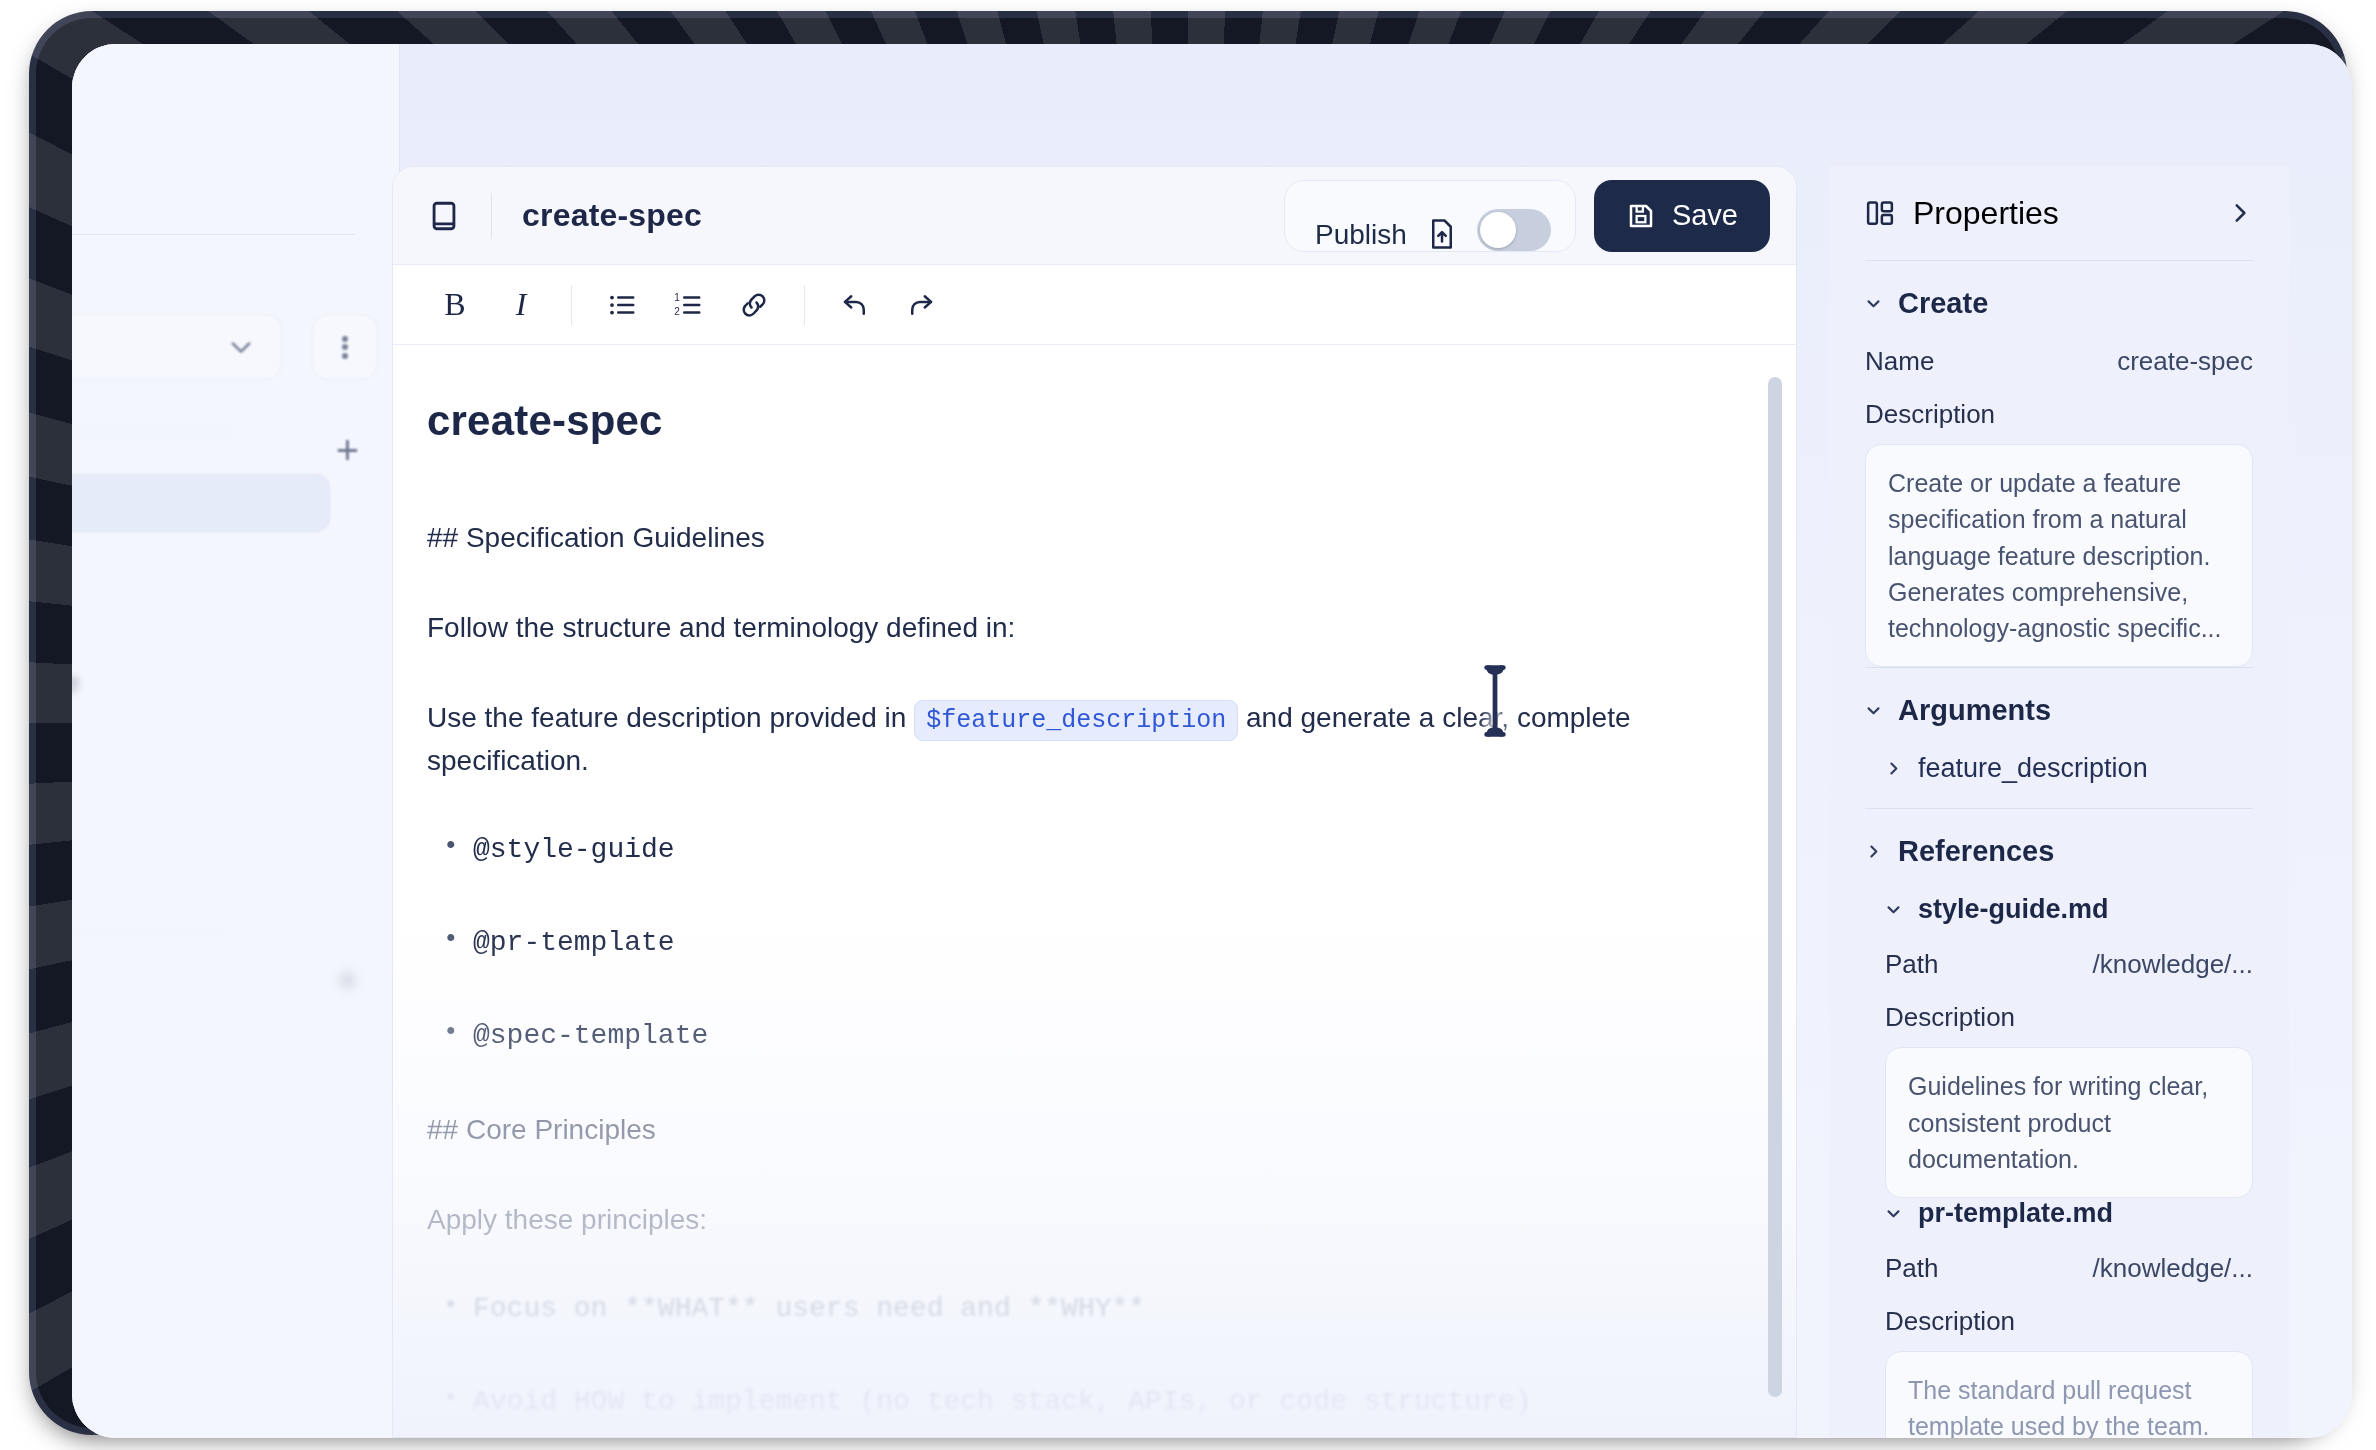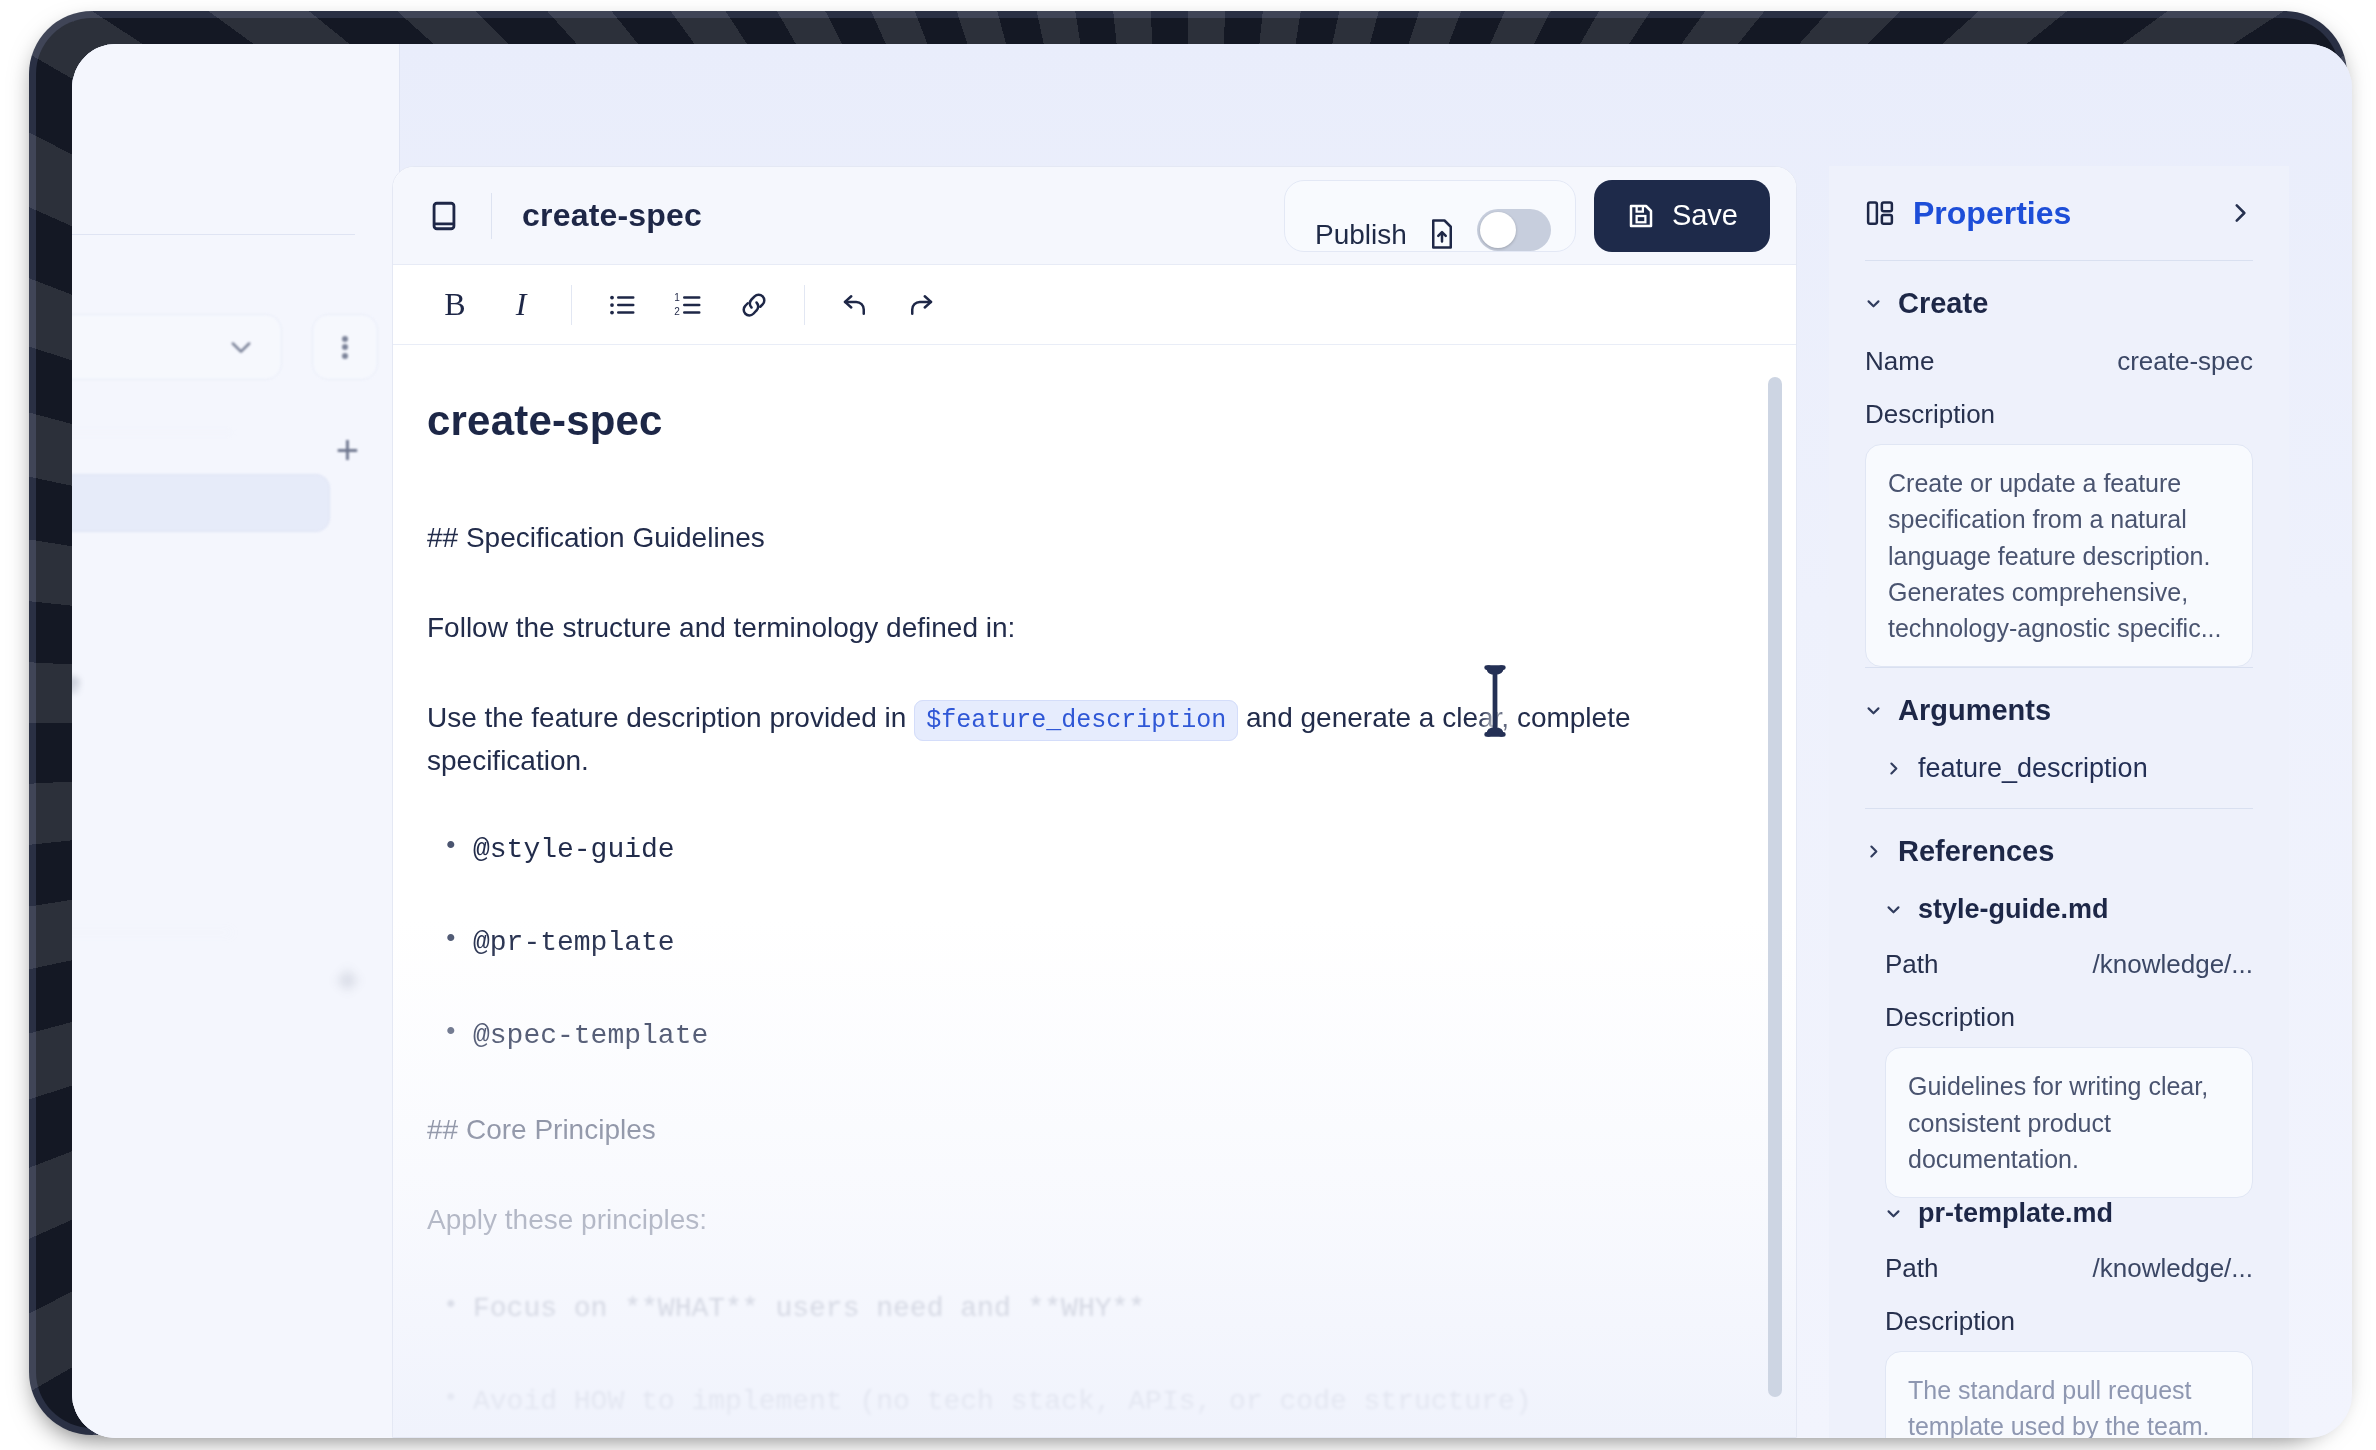--- a/index.html
+++ b/index.html
@@ -228,21 +228,21 @@
     left: 2017px; top: 122px;
     width: 460px; height: 1272px;
     background: #eef1fb;
     padding: 0 36px;
   }
   #props-head {
     display: flex; align-items: center; gap: 18px;
     height: 94px;
   }
   #props-icon { width: 30px; height: 30px; }
-  #props-title { font-size: 32px; font-weight: 700; color: #1d4ed8; }
+  #props-title { font-size: 32px; font-weight: 400; color: #000000; }
   #props-collapse { margin-left: auto; width: 26px; height: 26px; color: #26314f; }
   .props-rule { height: 1px; background: #d9e0f0; margin: 0 0 26px 0; }
 
   .sec-head {
     display: flex; align-items: center; gap: 16px;
     font-size: 29px; font-weight: 600; color: #1d2747;
     margin-bottom: 26px;
   }
   .chev { width: 17px; height: 17px; flex: none; color: #313d5e; }
   .chev.down { transform: rotate(90deg); }

